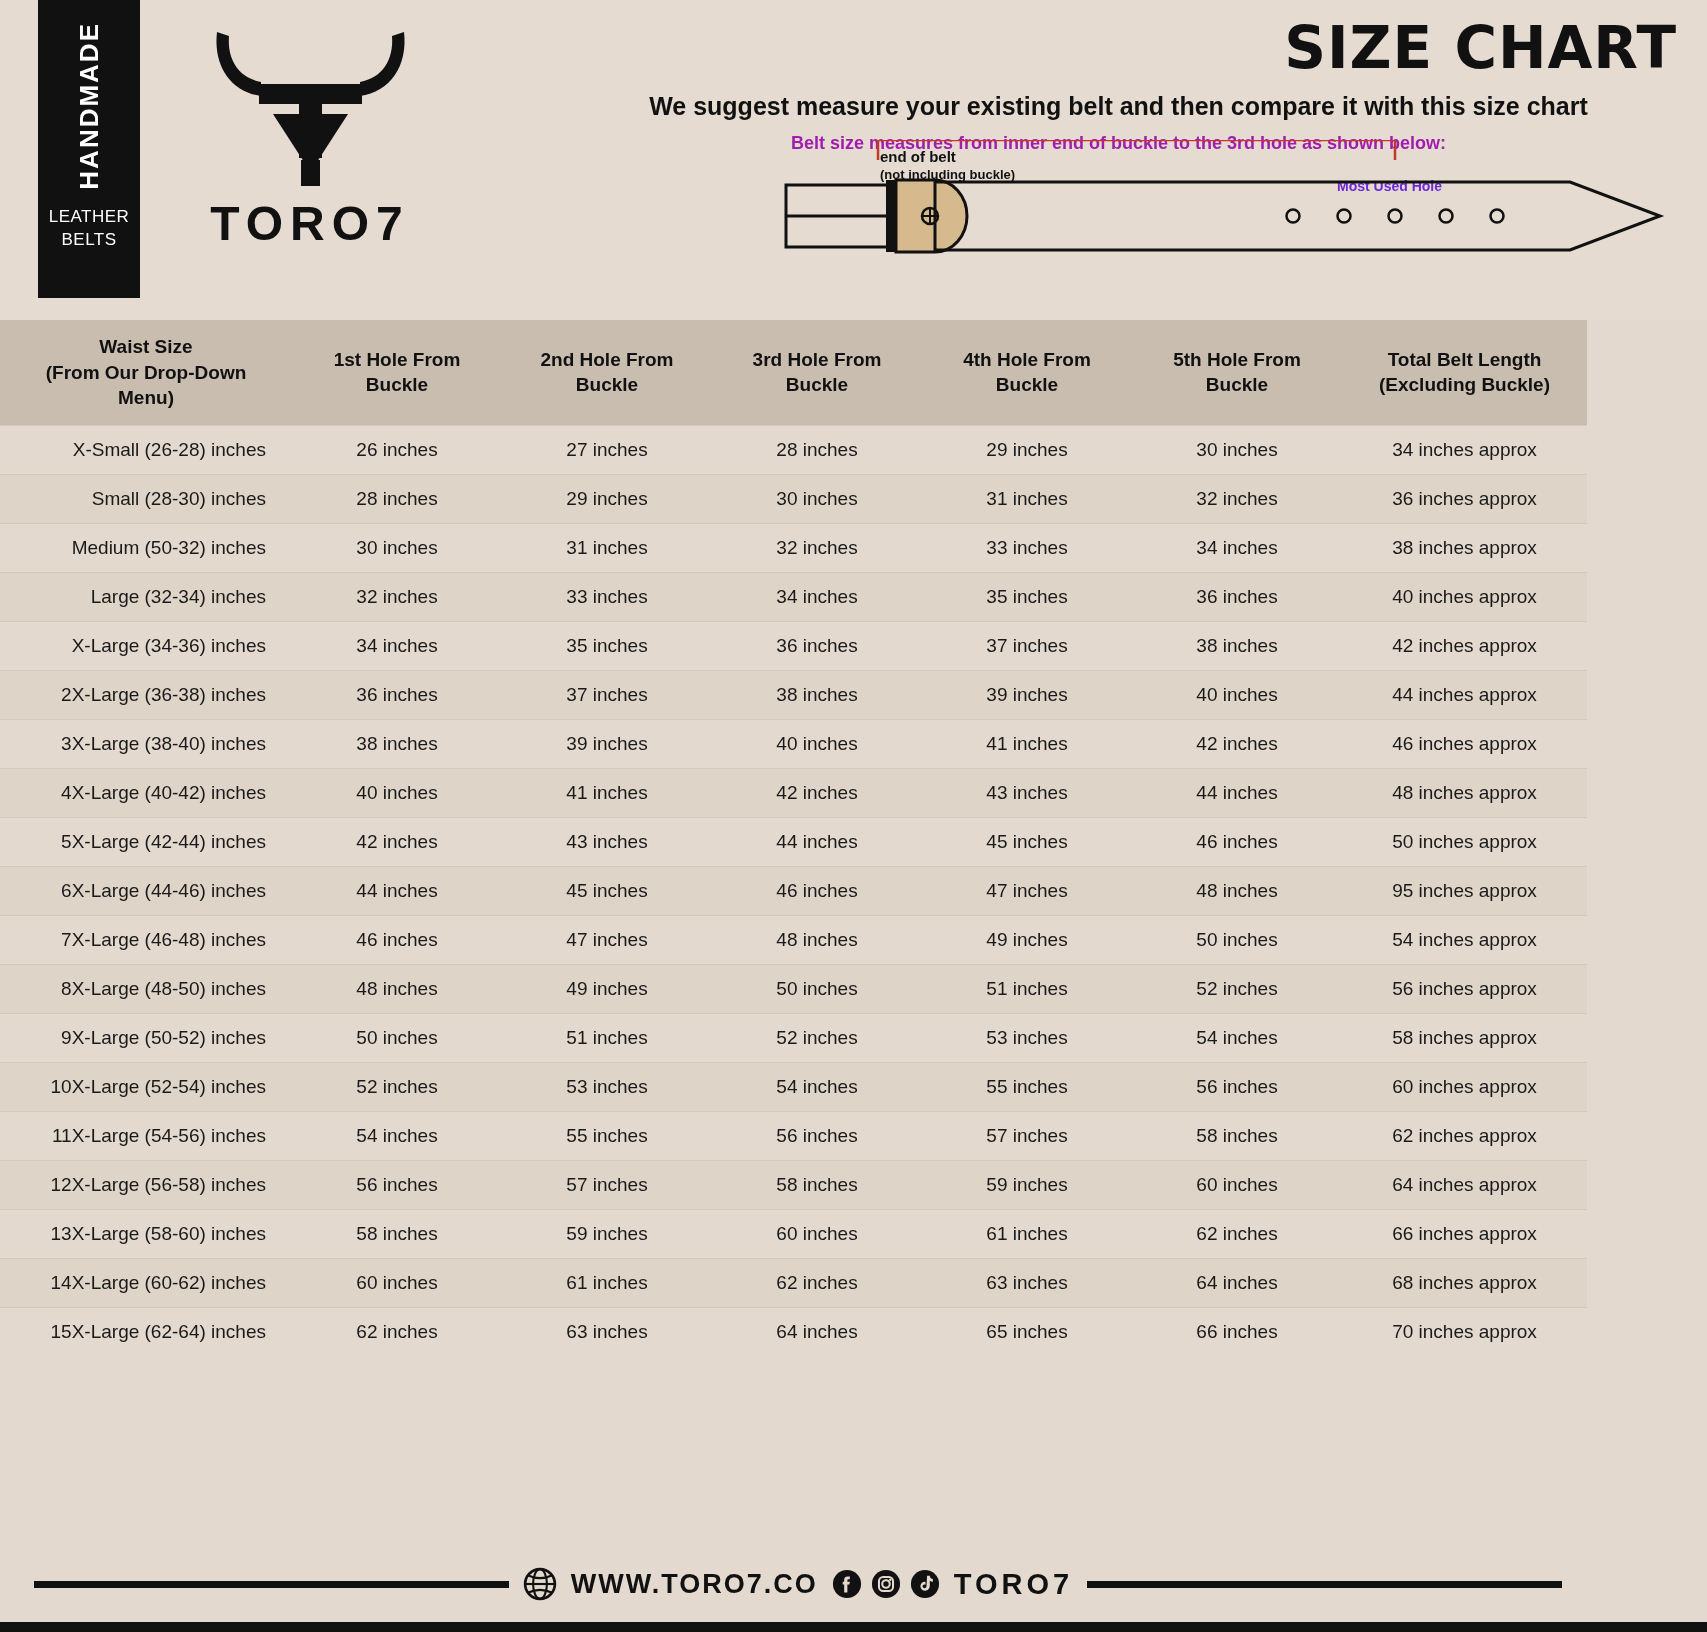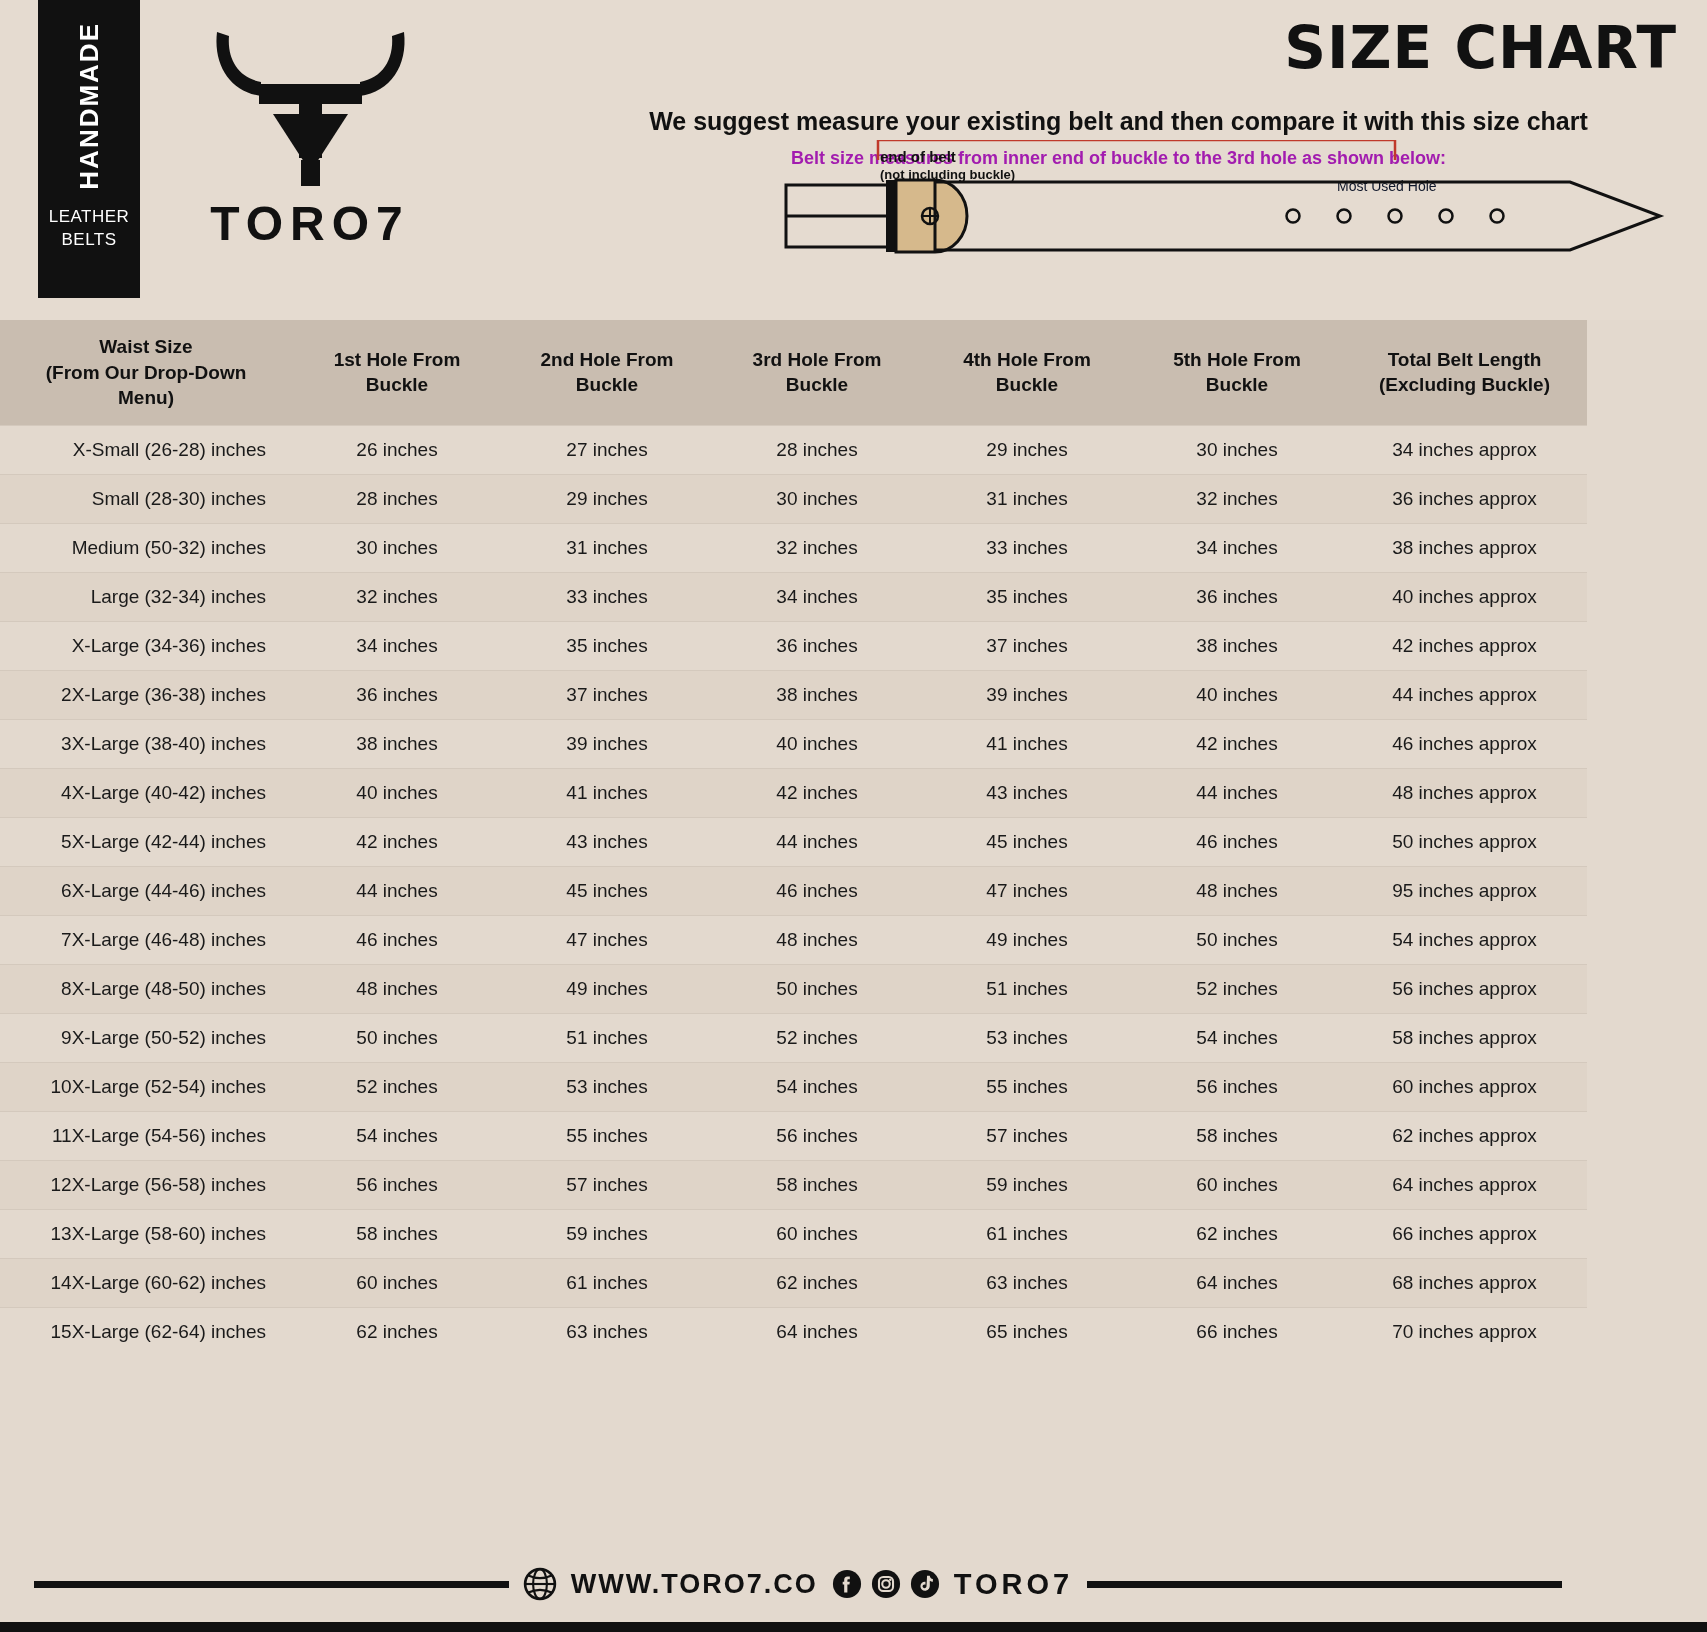--- a/index.html
+++ b/index.html
@@ -77,21 +77,21 @@
     font-weight: bold;
     letter-spacing: 1px;
     color: #111;
     font-family: "DejaVu Sans", sans-serif;
   }
   .suggest-line {
     text-align: center;
     font-size: 25px;
     font-weight: bold;
     color: #111;
-    margin-top: 25px;
+    margin-top: 10px;
   }
   .measure-line {
     text-align: center;
     font-size: 18px;
     font-weight: bold;
     color: #a21caf;
     margin-top: 12px;
   }
   .belt-diagram {
     position: absolute;
@@ -108,22 +108,22 @@
     line-height: 1.25;
     color: #111;
     font-weight: bold;
   }
   .lbl-endbelt .small { font-size: 13px; font-weight: bold; }
   .lbl-mostused {
     position: absolute;
     left: 1337px;
     top: 178px;
     font-size: 14px;
-    font-weight: normal;
-    color: #0f172a;
+    font-weight: bold;
+    color: #6d28d9;
   }
   
   .table-wrap { position: absolute; top: 320px; left: 0; width: 1707px; }
   table { border-collapse: collapse; width: 1458px; table-layout: fixed; }
   thead th {
     background: #c9bdb0;
     color: #111;
     font-size: 19px;
     font-weight: bold;
     line-height: 1.35;

